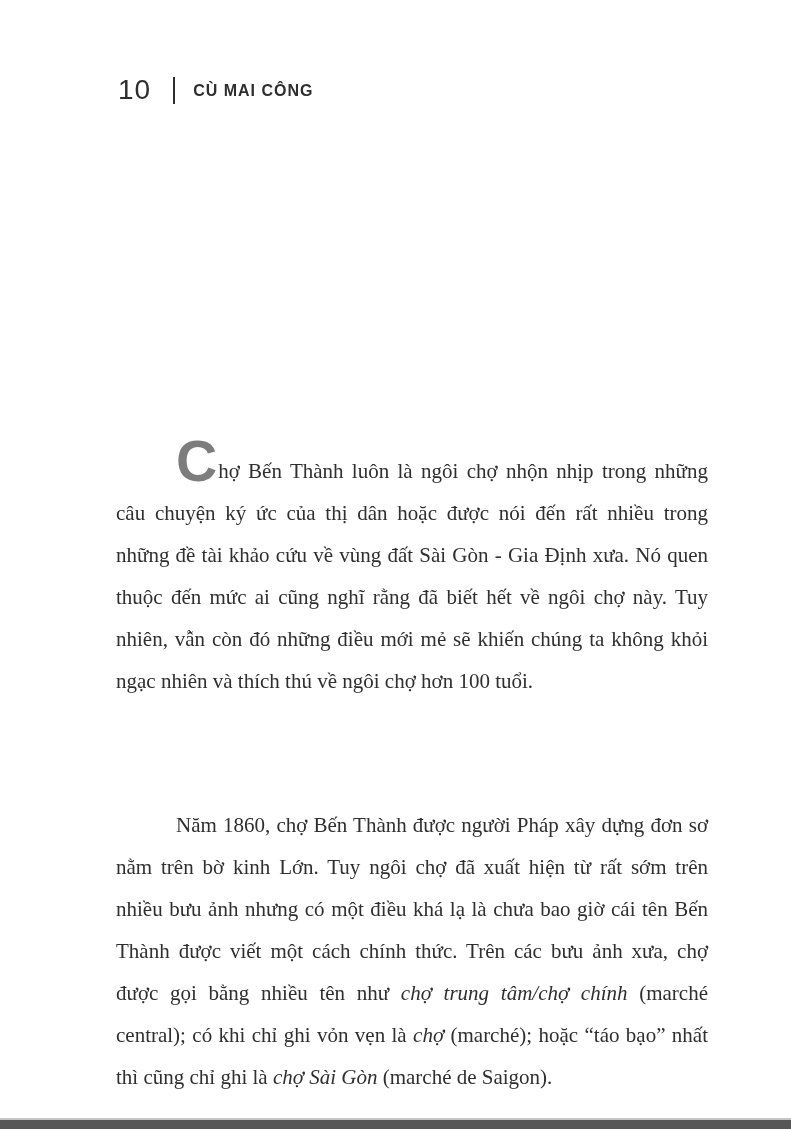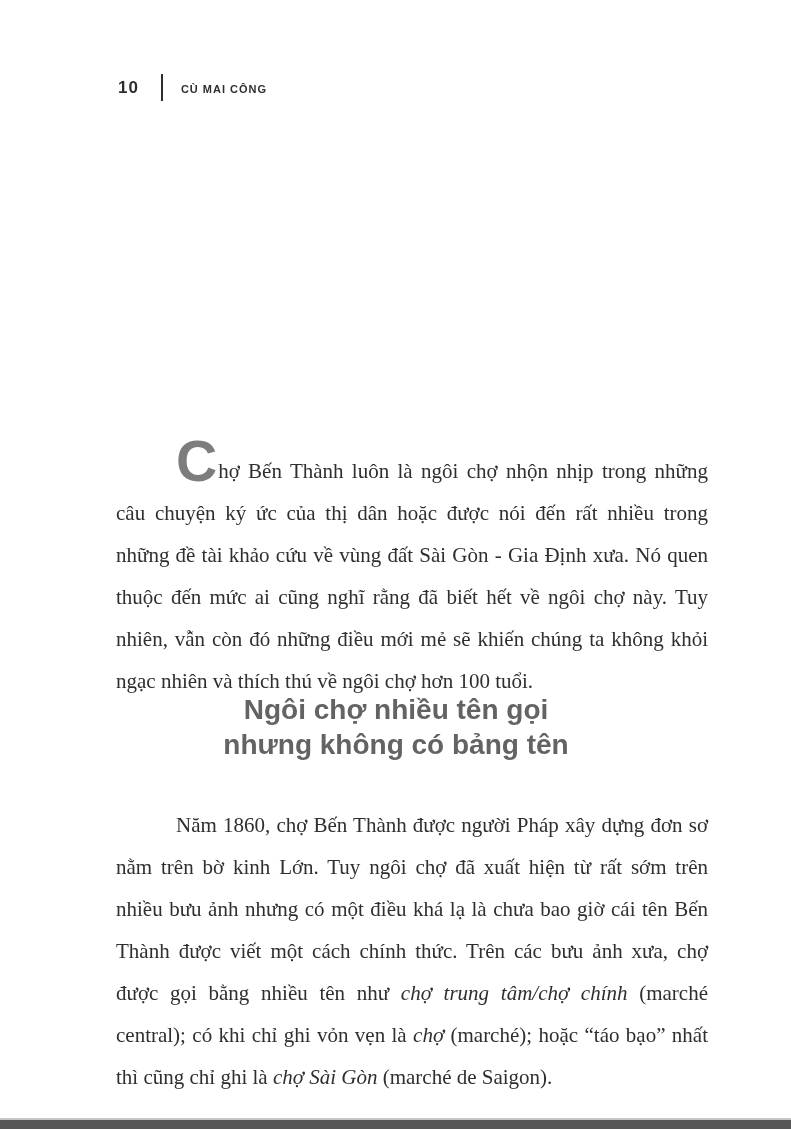--- a/index.html
+++ b/index.html
@@ -16,34 +16,34 @@
   .running-header {
     position: absolute;
     left: 118px;
     top: 74px;
     display: flex;
     align-items: center;
     color: #2e2e2e;
   }
   .page-number {
     font-family: "Liberation Sans", sans-serif;
-    font-weight: 700;
-    font-size: 17px;
+    font-weight: 400;
+    font-size: 28px;
     letter-spacing: 1px;
   }
   .header-rule {
     width: 2px;
     height: 27px;
     background: #2e2e2e;
     margin: 0 18px 0 22px;
   }
   .running-title {
     font-family: "Liberation Sans", sans-serif;
     font-weight: 700;
-    font-size: 11px;
+    font-size: 16px;
     letter-spacing: 1px;
     padding-top: 2px;
   }
 
   
   .para {
     position: absolute;
     left: 100px;
     width: 592px;
     font-size: 21px;
@@ -100,19 +100,18 @@
 <div class="page">
 
   <div class="running-header">
     <span class="page-number">10</span>
     <span class="header-rule"></span>
     <span class="running-title">CÙ MAI CÔNG</span>
   </div>
 
   <p class="para para-1"><span class="dropcap">C</span><span>hợ Bến Thành luôn là ngôi chợ nhộn nhịp trong những câu chuyện ký ức của thị dân hoặc được nói đến rất nhiều trong những đề tài khảo cứu về vùng đất Sài Gòn - Gia Định xưa. Nó quen thuộc đến mức ai cũng nghĩ rằng đã biết hết về ngôi chợ này. Tuy nhiên, vẫn còn đó những điều mới mẻ sẽ khiến chúng ta không khỏi ngạc nhiên và thích thú về ngôi chợ hơn 100 tuổi.</span></p>
 
-  <h2 class="section-heading"><span>Ngôi chợ nhiều tên gọi</span><br><span>nhưng không có bảng tên</span></h2>
 
   <p class="para para-2"><span>Năm 1860, chợ Bến Thành được người Pháp xây dựng đơn sơ nằm trên bờ kinh Lớn. Tuy ngôi chợ đã xuất hiện từ rất sớm trên nhiều bưu ảnh nhưng có một điều khá lạ là chưa bao giờ cái tên Bến Thành được viết một cách chính thức. Trên các bưu ảnh xưa, chợ được gọi bằng nhiều tên như </span><span class="italic">chợ trung tâm/chợ chính</span><span> (marché central); có khi chỉ ghi vỏn vẹn là </span><span class="italic">chợ</span><span> (marché); hoặc “táo bạo” nhất thì cũng chỉ ghi là </span><span class="italic">chợ Sài Gòn</span><span> (marché de Saigon).</span></p>
 
   <div class="footer-bar"></div>
 
 </div>
 
 </body></html>

